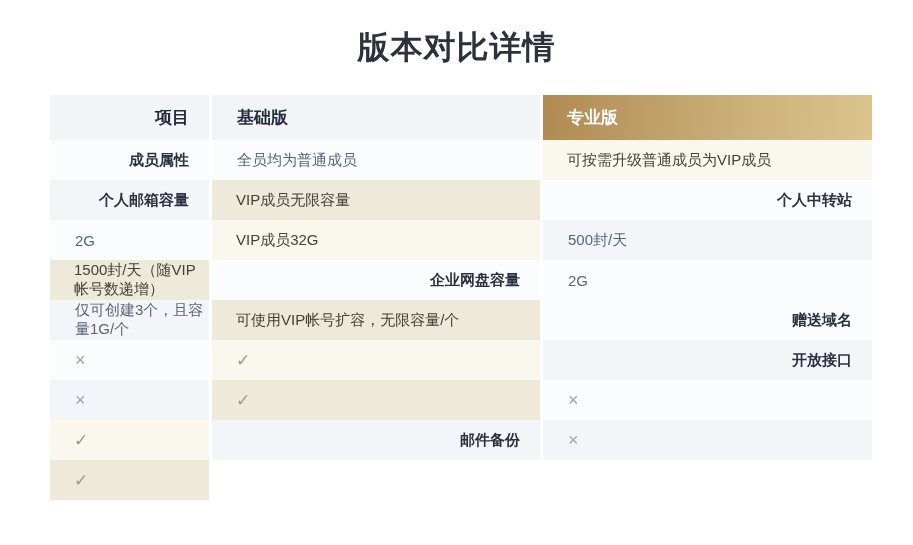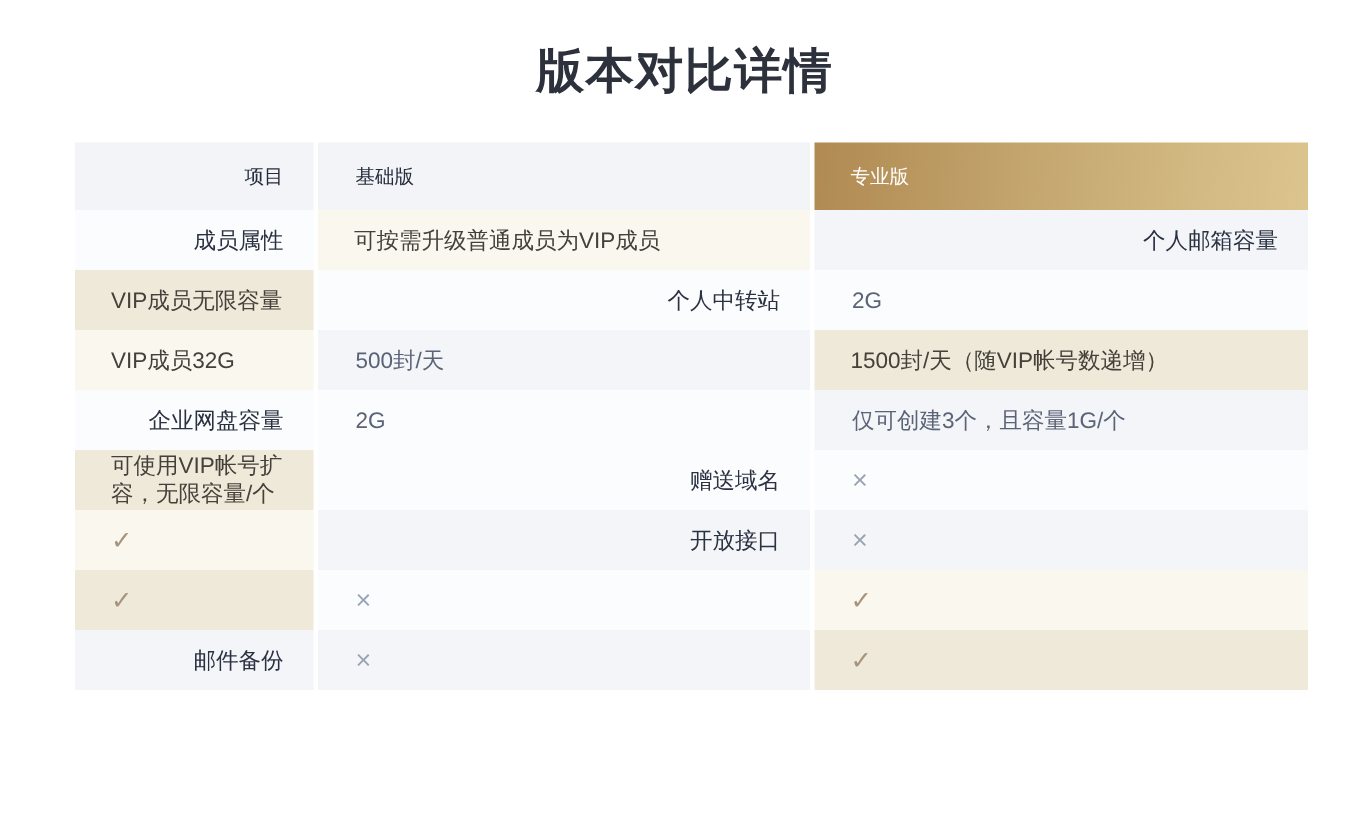--- a/index.html
+++ b/index.html
@@ -19,25 +19,25 @@
   .compare-table {
     position:absolute; left:50px; top:95px;
     display:grid;
     grid-template-columns:159px 328px 329px;
     grid-template-rows:45px repeat(10, 40px);
     column-gap:3px;
     background:#ffffff;
   }
   .cell { display:flex; align-items:center; box-sizing:border-box; }
   
-  .c1 { justify-content:flex-end; padding-right:20px; font-size:15px; font-weight:normal; color:#2a3140; }
+  .c1 { justify-content:flex-end; padding-right:20px; font-size:15px; font-weight:bold; color:#2a3140; }
   .c2 { padding-left:25px; font-size:15px; color:#5b6476; }
   .c3 { padding-left:24px; font-size:15px; color:#44403a; }
   
-  .h  { font-size:13px; font-weight:normal; color:#242b3b; }
+  .h  { font-size:17px; font-weight:bold; color:#242b3b; }
   .h.c1, .h.c2 { background:#f2f4f8; }
   .h.c3 {
     background:linear-gradient(95deg, #b08a52 0%, #c9ad76 55%, #dcc48e 100%);
     color:#ffffff;
   }
   
   .r-light.c1, .r-light.c2 { background:#fbfcfe; }
   .r-dark.c1,  .r-dark.c2  { background:#f3f5f9; }
   .r-light.c3 { background:#faf7ef; }
   .r-dark.c3  { background:#efe9d9; }
@@ -50,20 +50,21 @@
 
 <div class="page-title">版本对比详情</div>
 
 <div class="compare-table">
 
   <div class="cell c1 h">项目</div>
   <div class="cell c2 h">基础版</div>
   <div class="cell c3 h">专业版</div>
 
   <div class="cell c1 r-light">成员属性</div>
+  <div class="cell c2 r-light">全员均为普通成员</div>
   <div class="cell c3 r-light">可按需升级普通成员为VIP成员</div>
 
   <div class="cell c1 r-dark">个人邮箱容量</div>
   <div class="cell c3 r-dark">VIP成员无限容量</div>
 
   <div class="cell c1 r-light">个人中转站</div>
   <div class="cell c2 r-light">2G</div>
   <div class="cell c3 r-light">VIP成员32G</div>
 
   <div class="cell c2 r-dark">500封/天</div>

